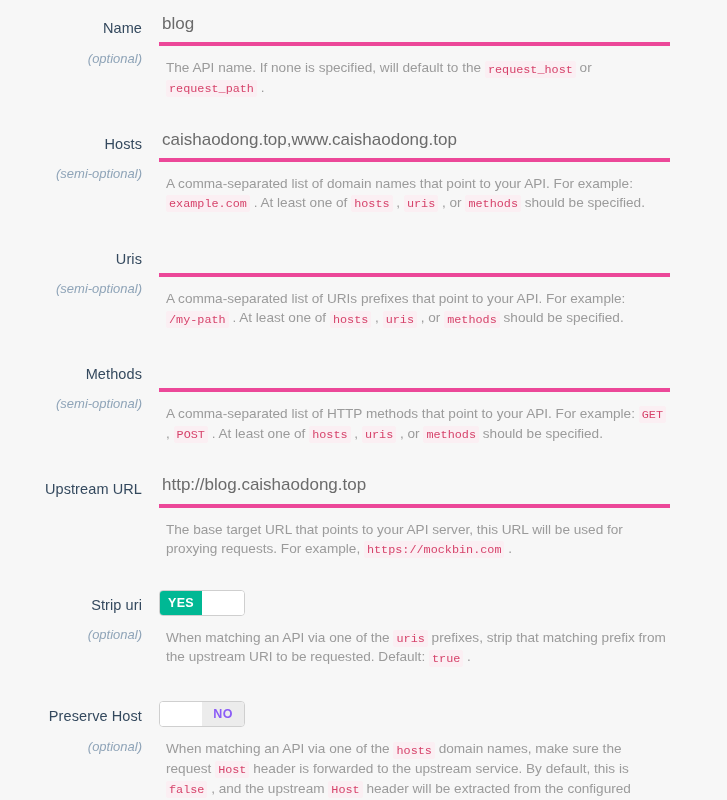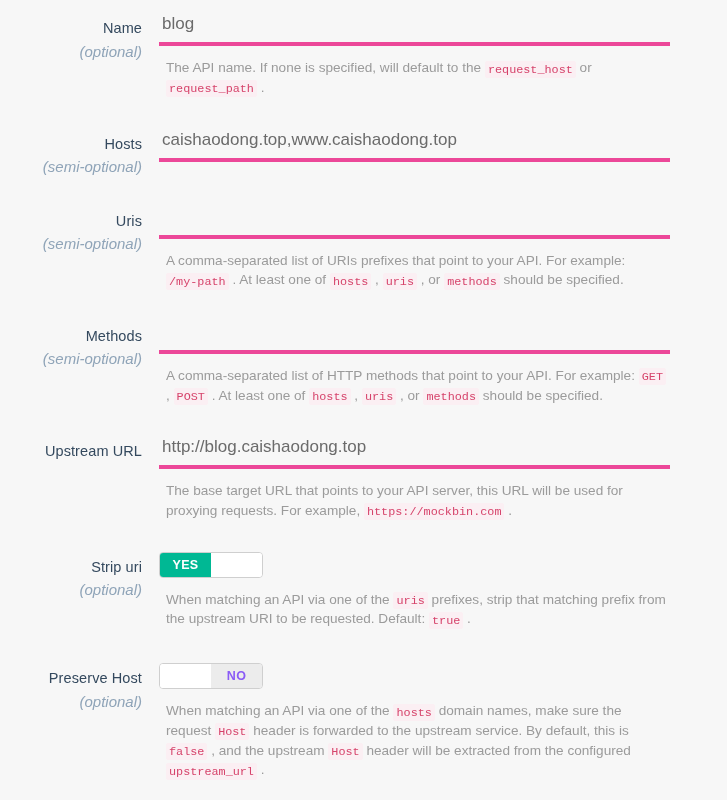--- a/index.html
+++ b/index.html
@@ -37,25 +37,25 @@
     display: block;
     font-size: 14.5px;
     color: #34495e;
     font-weight: 400;
     line-height: 1.35;
     letter-spacing: 0.1px;
   }
 
   .field-sublabel {
     display: block;
-    font-size: 15px;
+    font-size: 13px;
     color: #8fa4b8;
     font-style: italic;
     line-height: 1.5;
-    margin-top: 2px;
+    margin-top: 10px;
   }
 
   .control-col {
     flex: 1 1 auto;
     min-width: 0;
     padding-left: 3px;
   }
 
   .text-input {
     display: block;
@@ -86,21 +86,21 @@
     color: #d6436b;
     background: #fbeff3;
     padding: 1.5px 3px;
     border-radius: 2px;
     white-space: nowrap;
   }
 
   
   .toggle {
     display: inline-flex;
-    width: 104px;
+    width: 86px;
     height: 26px;
     border: 1px solid #cfcfcf;
     border-radius: 4px;
     overflow: hidden;
     background: #ffffff;
     margin-top: 5px;
     cursor: pointer;
     user-select: none;
   }
   .toggle-half {
@@ -148,20 +148,21 @@
       </div>
     </div>
     <div class="spacer-md"></div>
     <div class="field-row">
       <div class="label-col">
         <span class="field-label">Hosts</span>
         <span class="field-sublabel">(semi-optional)</span>
       </div>
       <div class="control-col">
         <input type="text" class="text-input" placeholder="" value="caishaodong.top,www.caishaodong.top" style="">
+        <p class="help-text">A comma-separated list of domain names that point to your API. For example: <code>example.com</code> . At least one of <code>hosts</code> , <code>uris</code> , or <code>methods</code> should be specified.</p>
       </div>
     </div>
     <div class="spacer-md"></div>
     <div class="field-row">
       <div class="label-col">
         <span class="field-label">Uris</span>
         <span class="field-sublabel">(semi-optional)</span>
       </div>
       <div class="control-col">
         <input type="text" class="text-input" placeholder="" style="">

